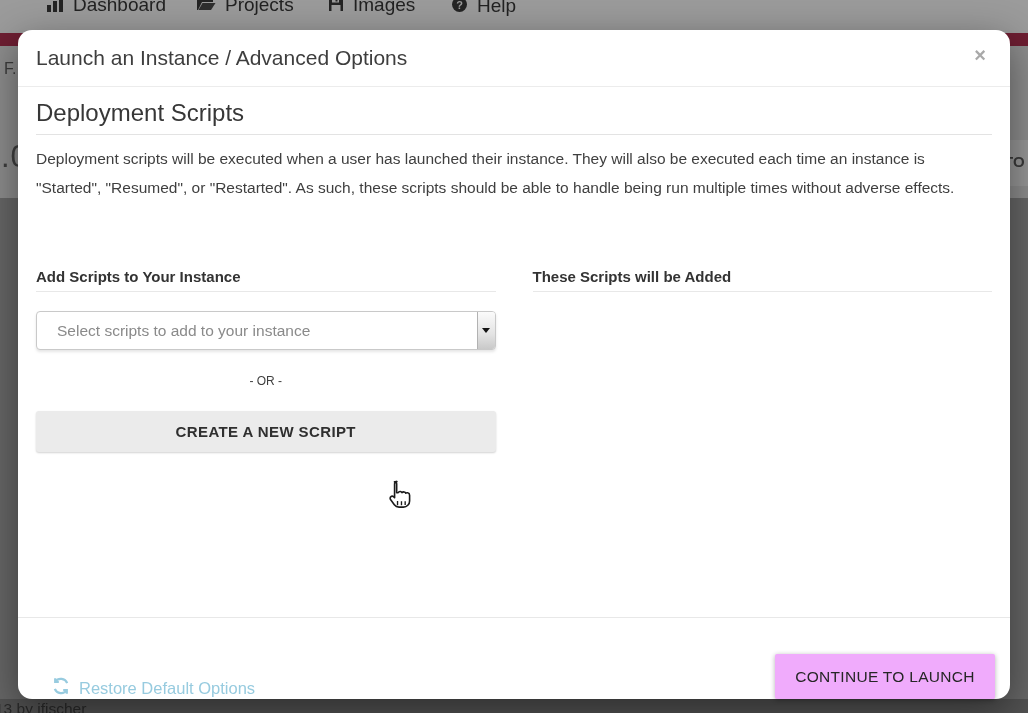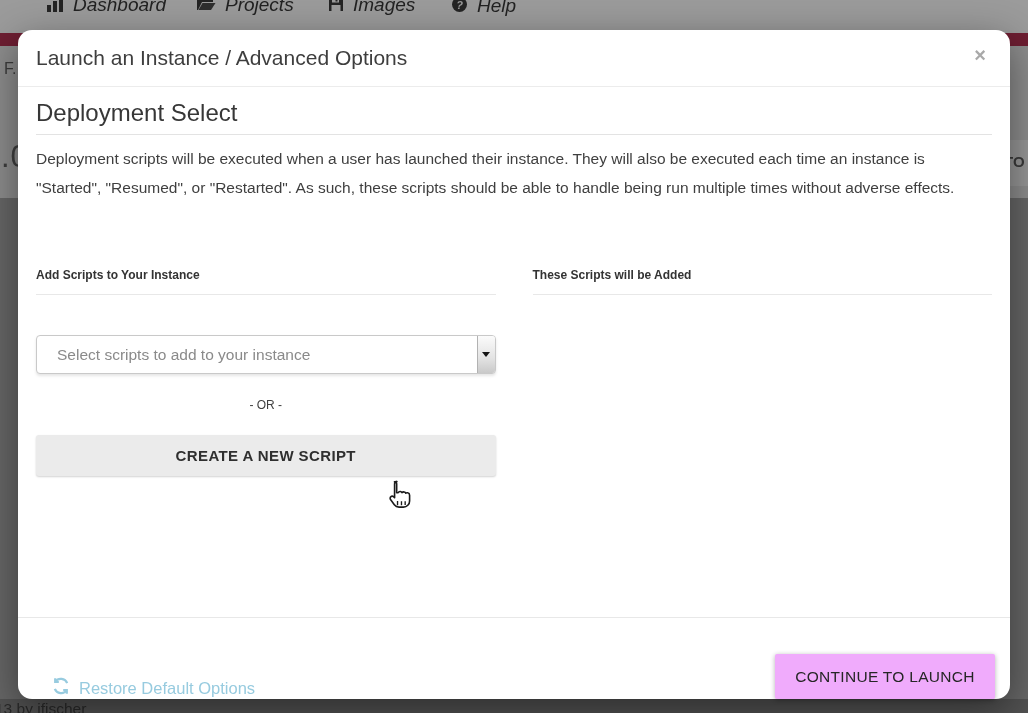--- a/index.html
+++ b/index.html
@@ -5,21 +5,21 @@
   * { margin: 0; padding: 0; box-sizing: border-box; }
   html, body { width: 1028px; height: 713px; overflow: hidden; }
   body {
     position: relative;
     font-family: "Liberation Sans", "DejaVu Sans", sans-serif;
     background: #676767;
   }
 
   
   .backdrop { position: absolute; inset: 0; z-index: 1; }
-  .navbar { position: absolute; top: 0; left: 0; width: 100%; height: 33px; background: #9b9b9b; font-style: italic; }
+  .navbar { position: absolute; top: 0; left: 0; width: 100%; height: 33px; background: #9b9b9b; }
   .nav-item {
     position: absolute; top: -7px; display: flex; align-items: center; gap: 9px;
     font-size: 19px; font-weight: 500; color: #222; white-space: nowrap;
   }
   .nav-item svg { margin-top: 3px; }
   .maroon-stripe { position: absolute; top: 33px; left: 0; width: 100%; height: 13px; background: #6e1e32; }
   .header-band { position: absolute; top: 46px; left: 0; width: 100%; height: 152px; background: #8d8d8d; }
   .bottom-strip { position: absolute; top: 699px; left: 0; width: 100%; height: 14px; background: #525252; }
   .bg-f-text { position: absolute; left: 4px; top: 60px; font-size: 16px; color: #3c3c3c; }
   .bg-big-text { position: absolute; left: 1px; top: 139px; font-size: 31px; color: #3e3e3e; letter-spacing: 1px; white-space: nowrap; }
@@ -45,26 +45,26 @@
   .modal-body { padding: 0 18px; }
   .section-heading {
     font-size: 24px; font-weight: 400; color: #373737;
     margin-top: 12px; padding-bottom: 7px; border-bottom: 1px solid #e3e3e3;
   }
   .section-desc { margin-top: 9px; font-size: 15.5px; line-height: 29px; color: #3f3f3f; max-width: 958px; }
 
   .columns { display: flex; gap: 37px; margin-top: 66px; }
   .col { flex: 1; min-width: 0; }
   .col-heading {
-    font-size: 12px; font-weight: 700; color: #333;
-    padding-bottom: 12px; border-bottom: 1px solid #e8e8e8;
+    font-size: 15px; font-weight: 700; color: #333;
+    padding-bottom: 6px; border-bottom: 1px solid #e8e8e8;
   }
 
   .select-box {
-    position: relative; margin-top: 40px; height: 39px;
+    position: relative; margin-top: 19px; height: 39px;
     border: 1px solid #c9c9c9; border-radius: 4px; background: #fff;
     display: flex; align-items: center; padding-left: 20px;
     font-size: 15.5px; color: #8a8a8a;
     box-shadow: 0 2px 3px rgba(0,0,0,0.10);
   }
   .select-arrow-strip {
     position: absolute; right: 0; top: 0; bottom: 0; width: 18px;
     border-left: 1px solid #b2b2b2; border-radius: 0 3px 3px 0;
     background: linear-gradient(180deg, #fbfbfb 0%, #e3e3e3 60%, #c9c9c9 100%);
     display: flex; align-items: center; justify-content: center;
@@ -155,21 +155,21 @@
   <div class="bg-bottom-text">13 by jfischer</div>
 </div>
 
 <div class="modal">
   <div class="modal-header">
     <div class="modal-title">Launch an Instance / Advanced Options</div>
     <div class="modal-close">×</div>
   </div>
 
   <div class="modal-body">
-    <h2 class="section-heading">Deployment Select</h2>
+    <h2 class="section-heading">Deployment Scripts</h2>
     <p class="section-desc">Deployment scripts will be executed when a user has launched their instance. They will also be executed each time an instance is "Started", "Resumed", or "Restarted". As such, these scripts should be able to handle being run multiple times without adverse effects.</p>
 
     <div class="columns">
       <div class="col">
         <div class="col-heading">Add Scripts to Your Instance</div>
 
         <div class="select-box">
           <span>Select scripts to add to your instance</span>
           <span class="select-arrow-strip">
               <span class="tri"></span>

